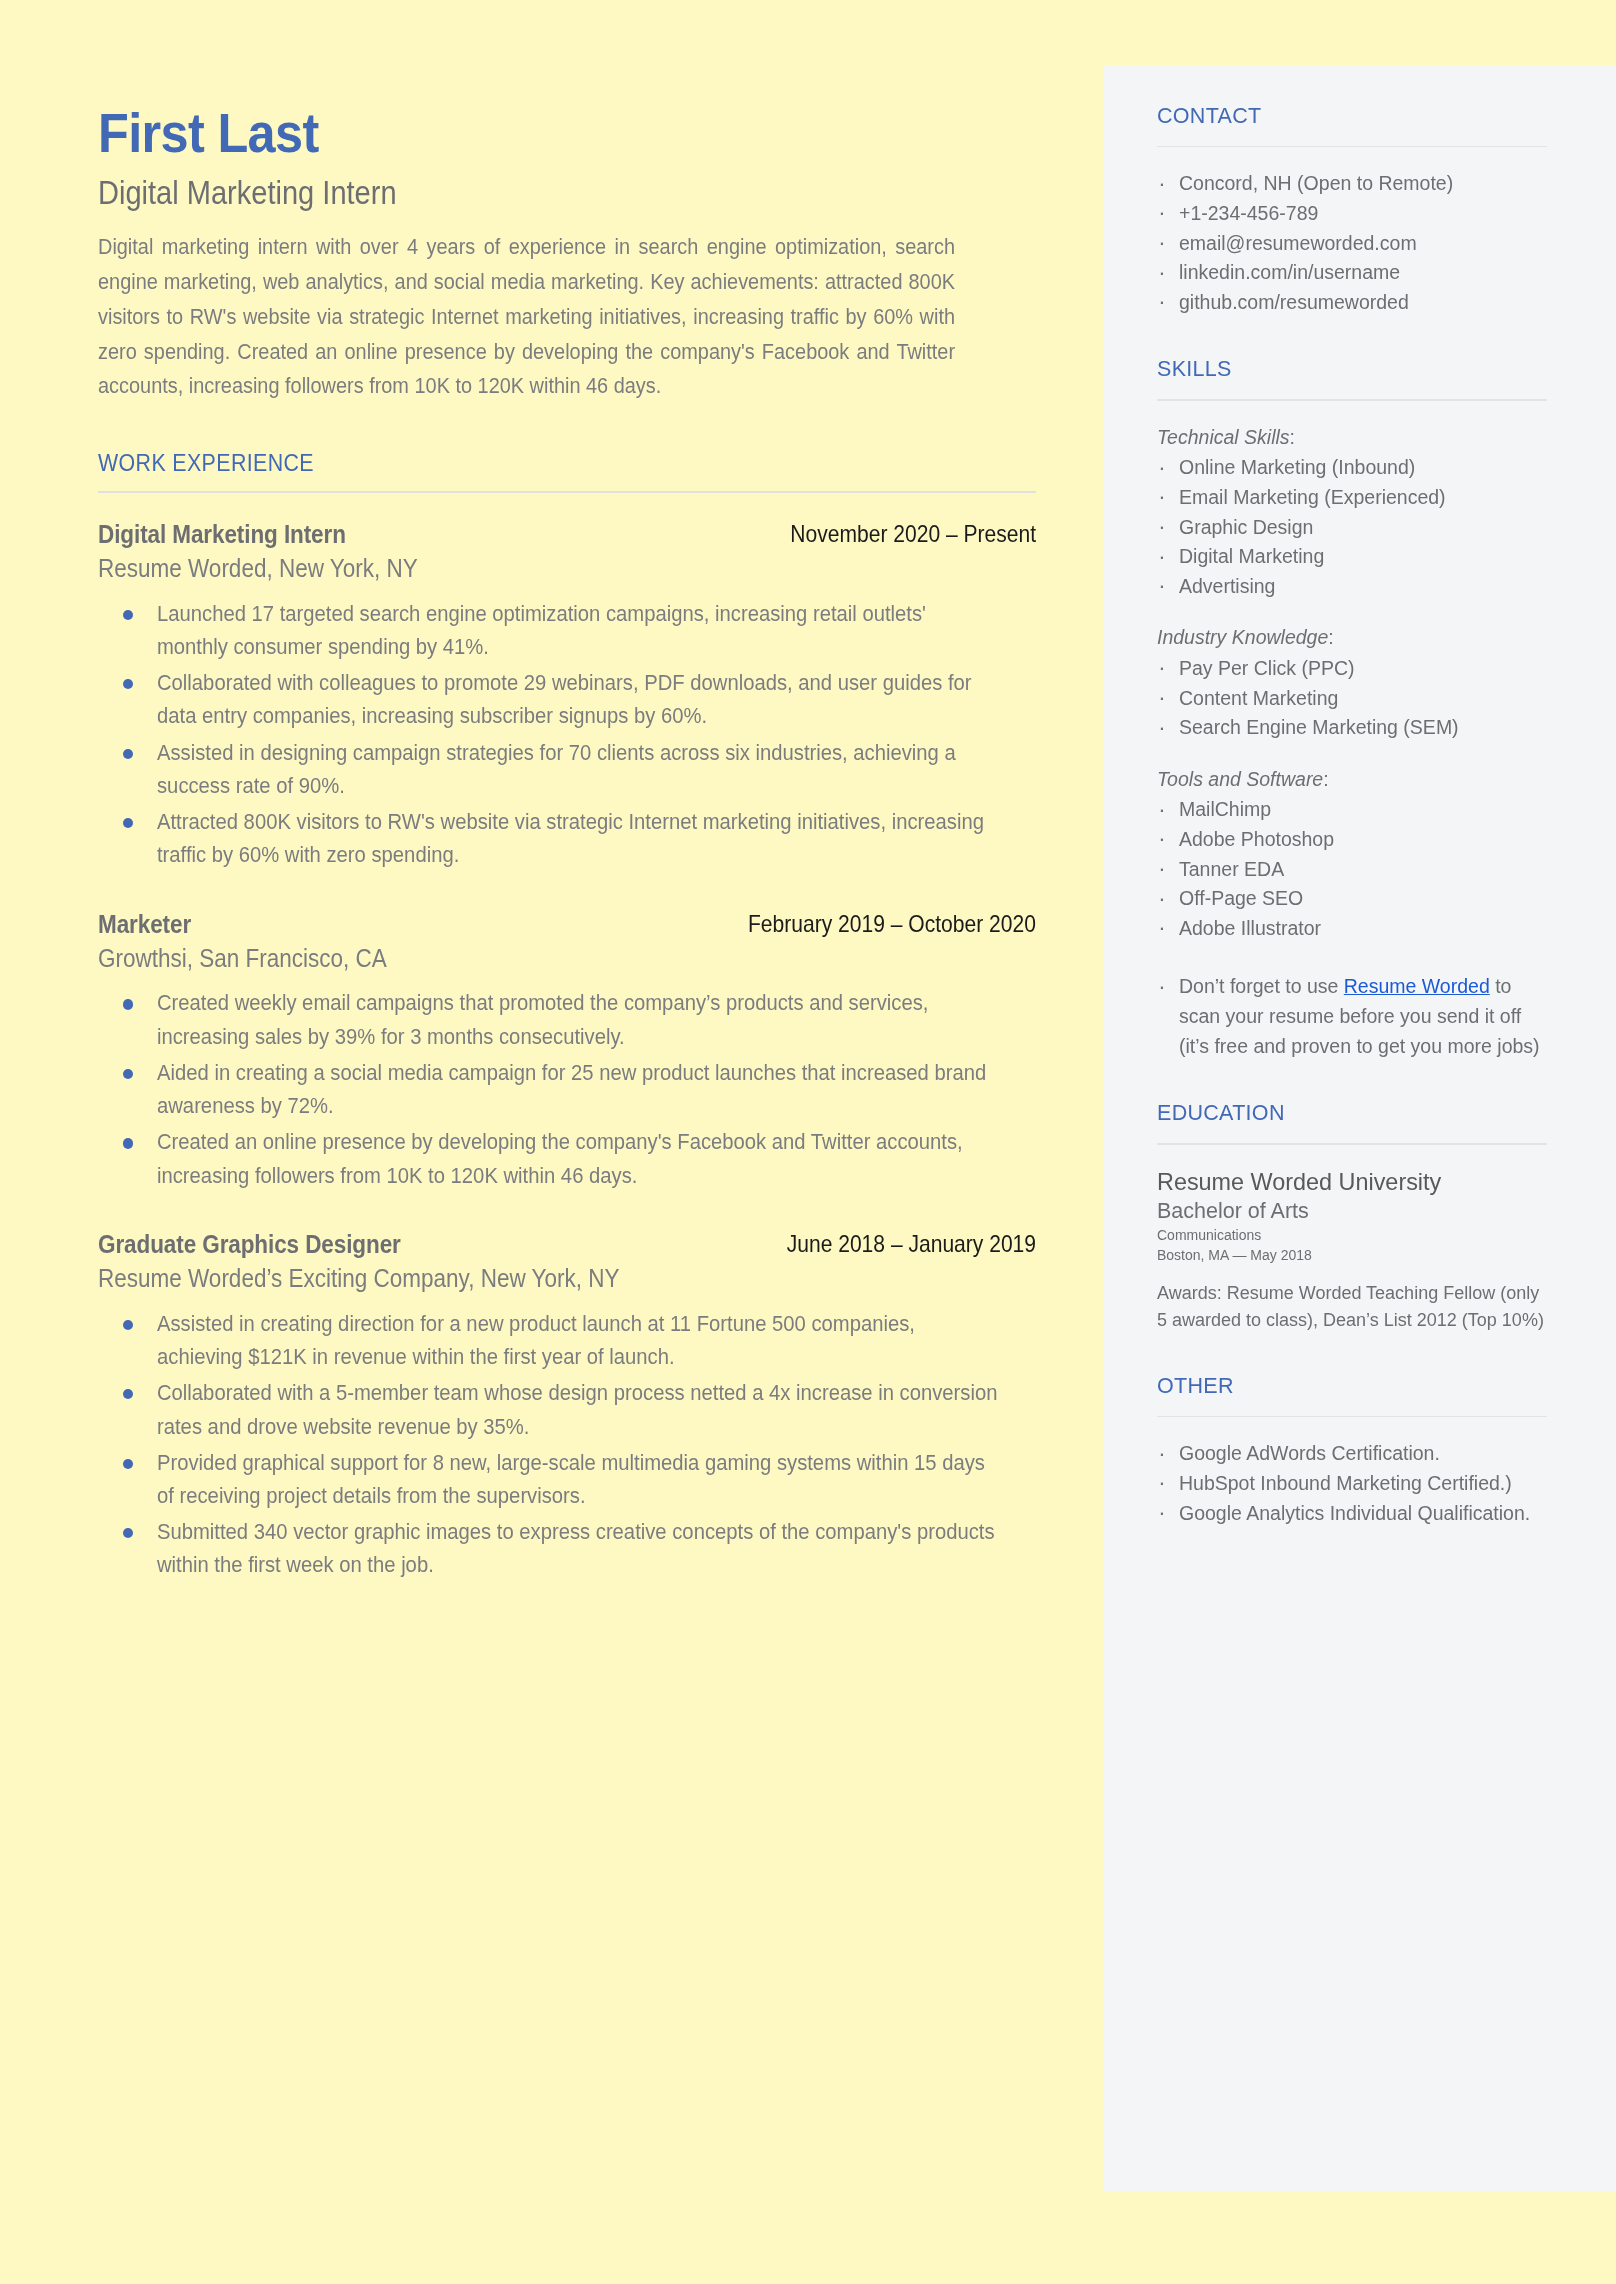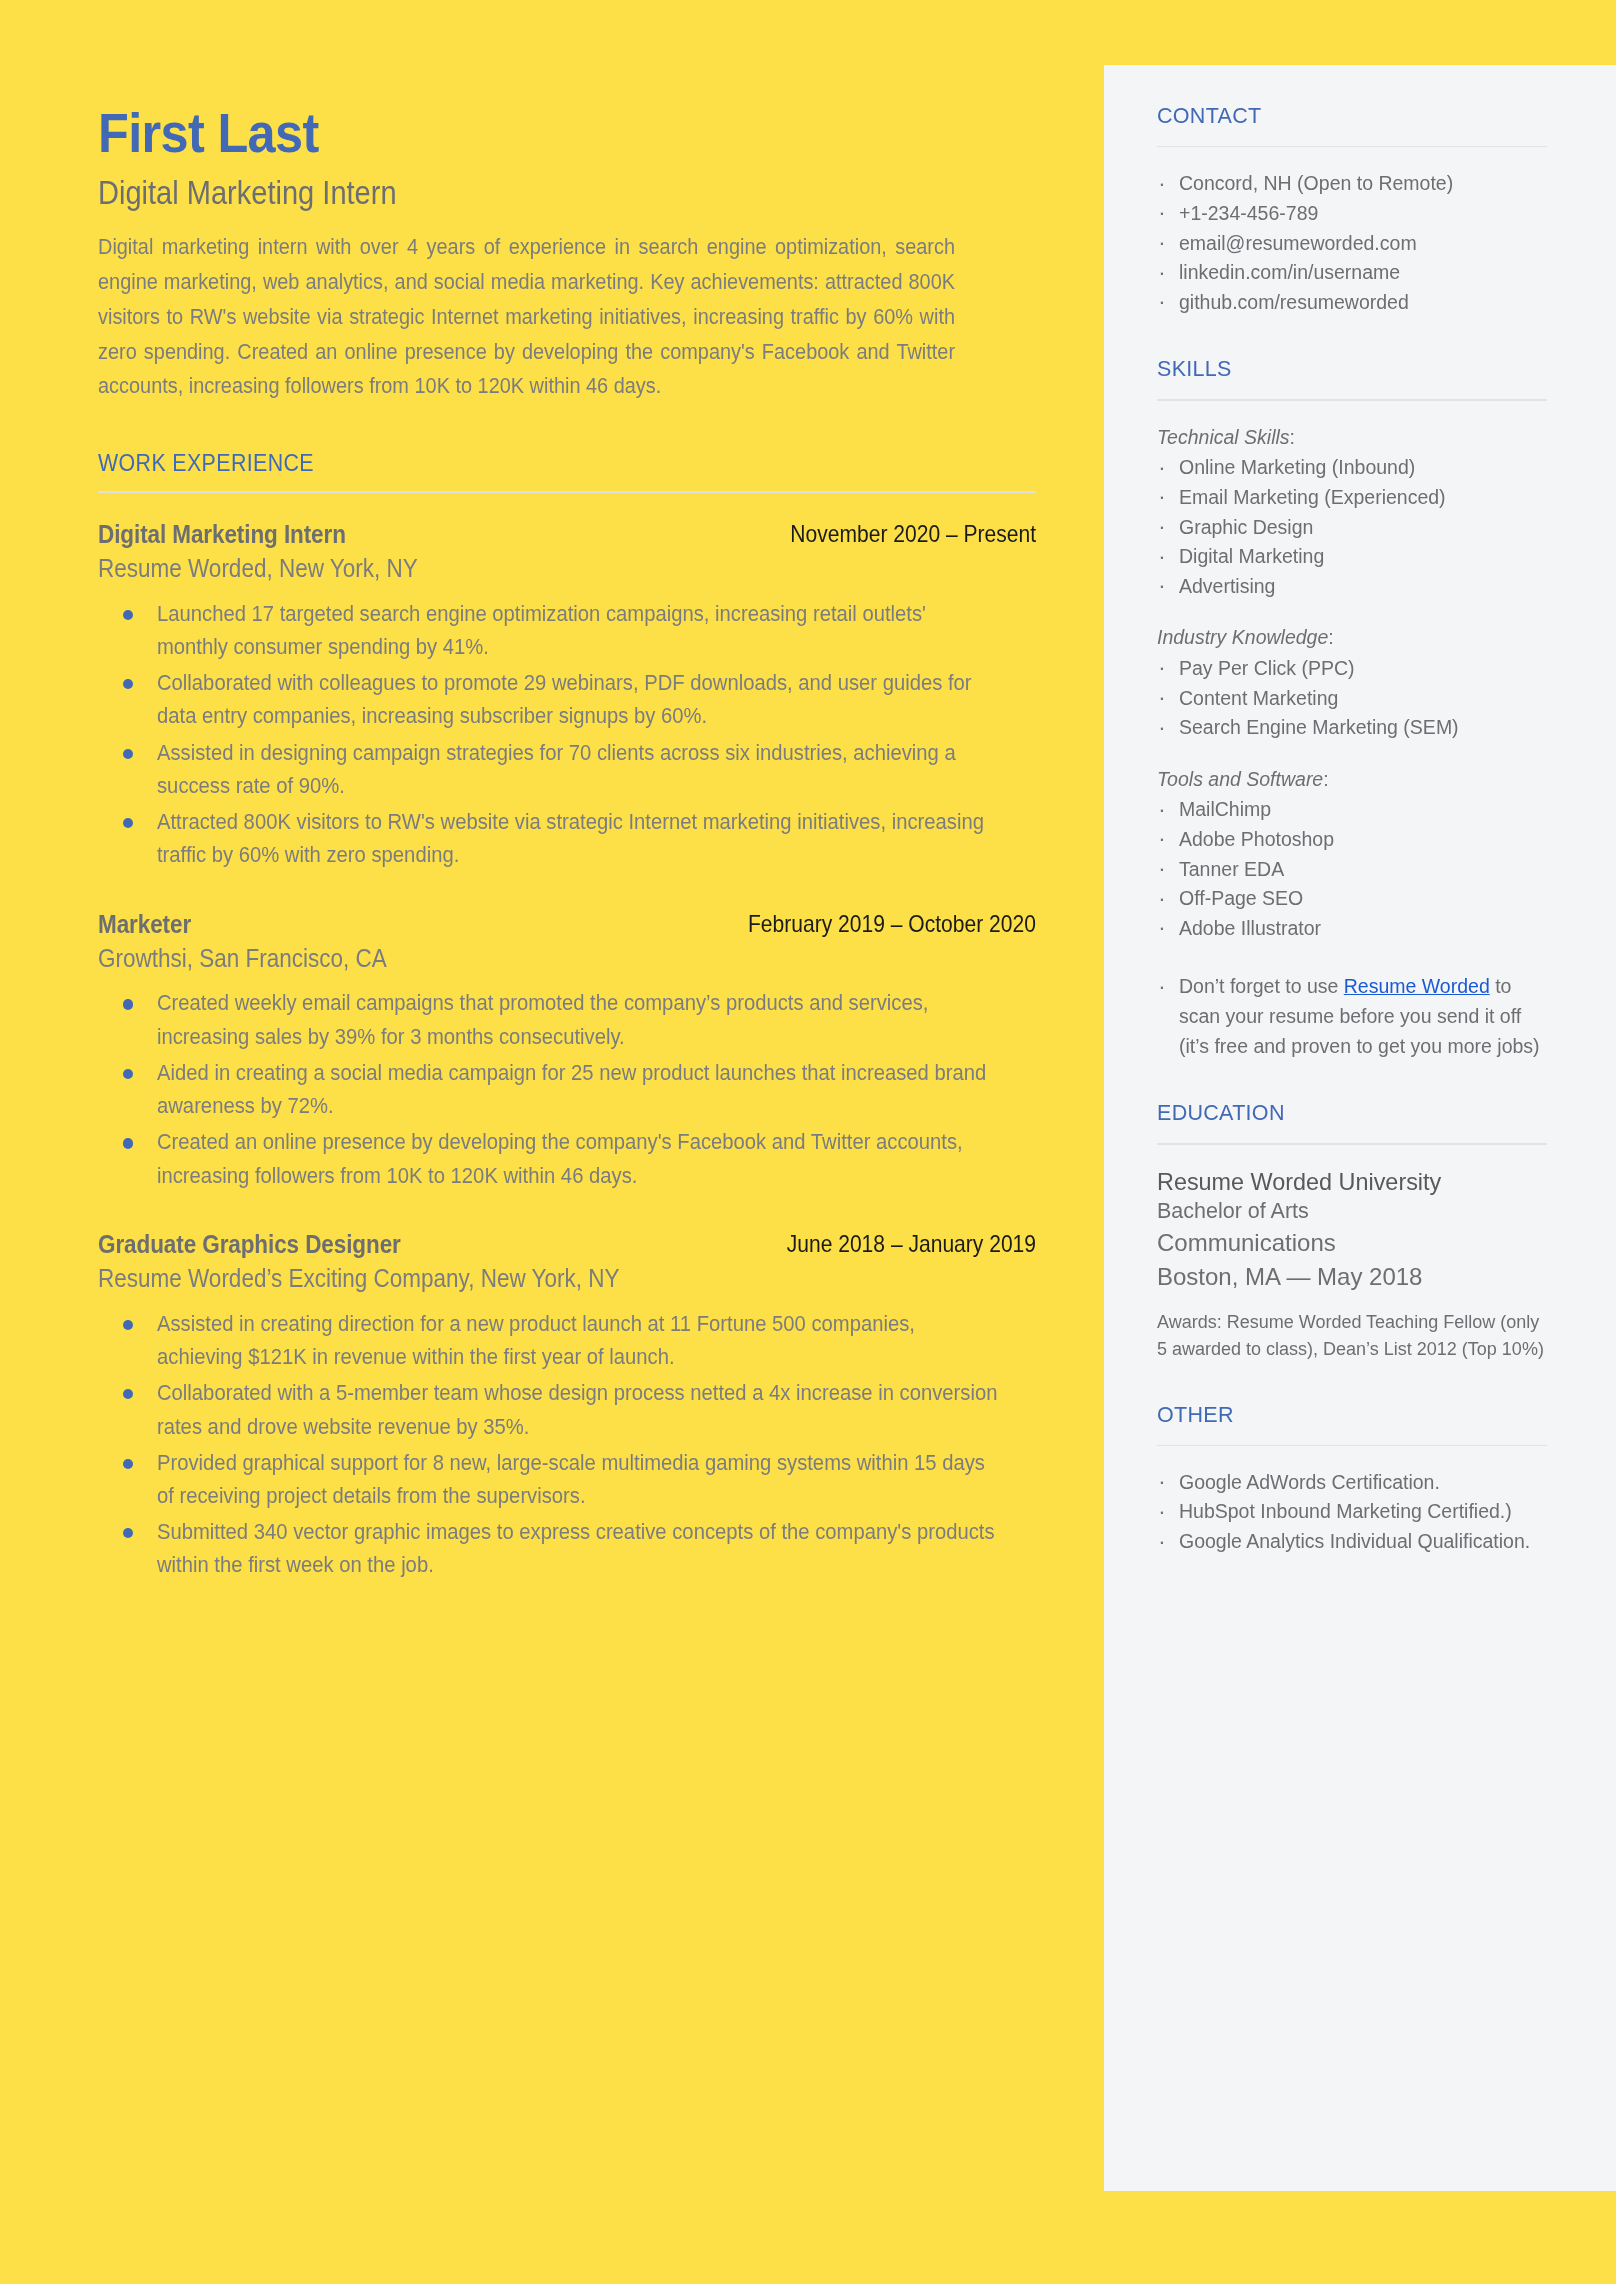--- a/index.html
+++ b/index.html
@@ -12,21 +12,21 @@
     height: 2284px;
     position: relative;
     font-family: "Liberation Sans", sans-serif;
     -webkit-font-smoothing: antialiased;
   }
 
   
   .page {
     position: absolute;
     inset: 0;
-    background: #fde047;
+    background: #fef9c3;
     overflow: hidden;
   }
 
   
   .sidebar {
     position: absolute;
     left: 1104px;
     top: 65px;
     width: 513px;
     height: 2126px;
@@ -230,21 +230,21 @@
     font-size: 23.4px;
     color: #58595b;
     line-height: 1.3;
   }
   .edu-degree {
     font-size: 21.5px;
     color: #6d6e71;
     line-height: 1.35;
   }
   .edu-field, .edu-loc {
-    font-size: 24px;
+    font-size: 14px;
     color: #6d6e71;
     line-height: 1.42;
   }
   .edu-awards {
     font-size: 18px;
     color: #6d6e71;
     line-height: 1.5;
     margin-top: 14.3px;
   }
 </style>

